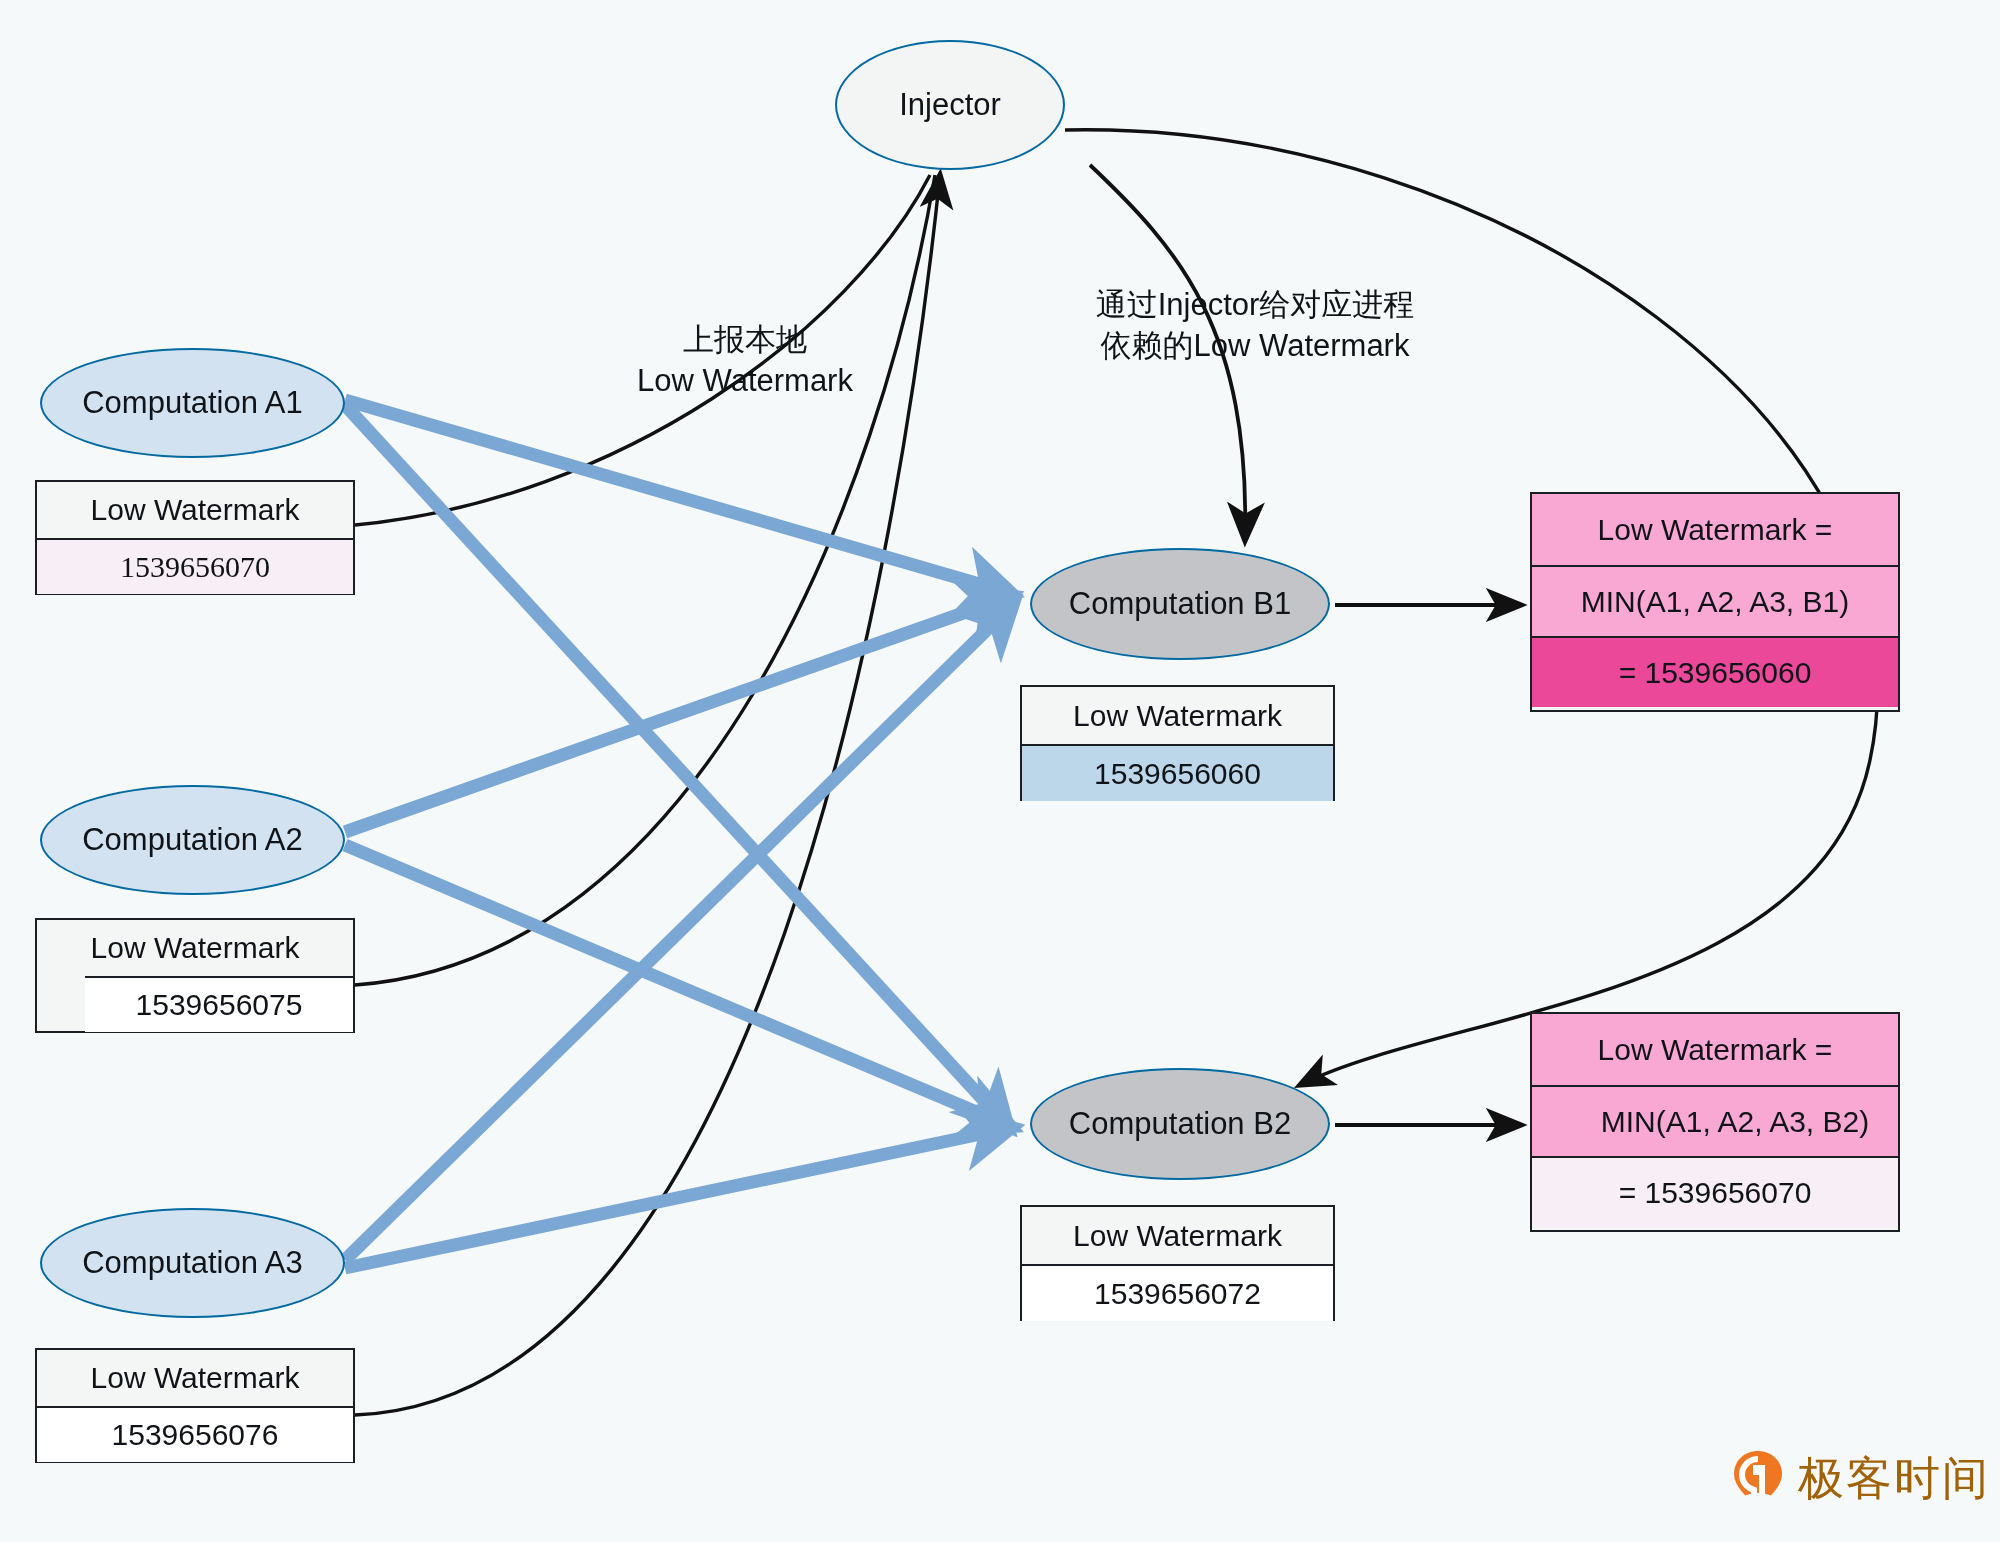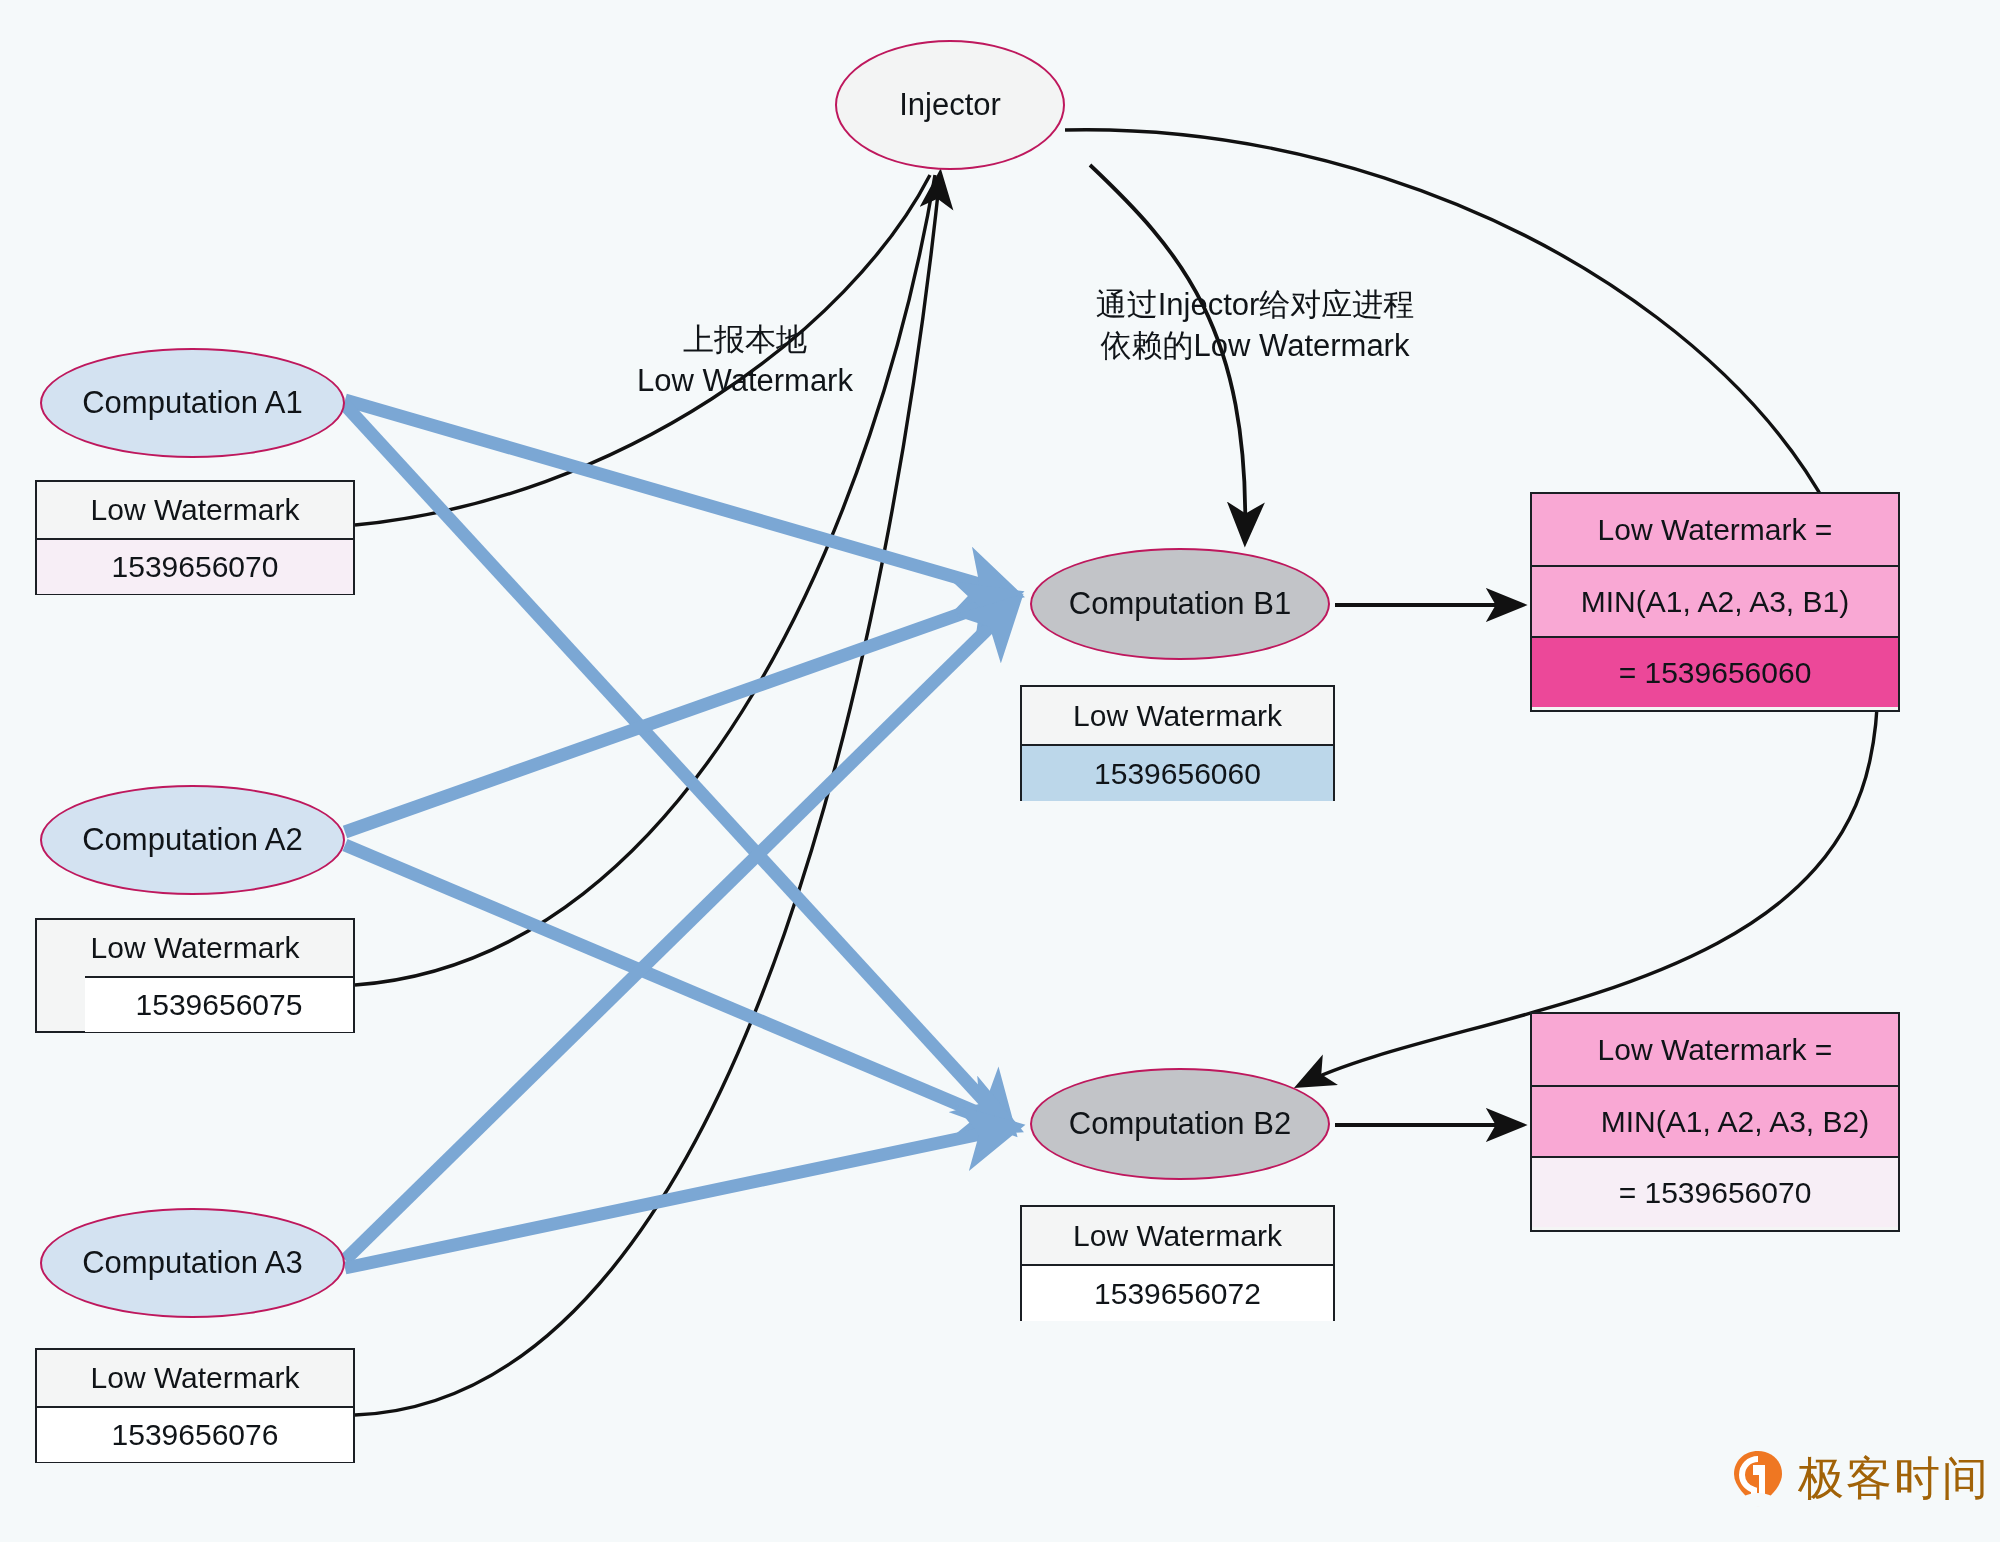--- a/index.html
+++ b/index.html
@@ -21,21 +21,21 @@
     top: 0;
     width: 2000px;
     height: 1542px;
     overflow: visible;
   }
   .node-ellipse {
     position: absolute;
     display: flex;
     align-items: center;
     justify-content: center;
-    border: 2px solid #be185d;
+    border: 2px solid #0369a1;
     border-radius: 50%;
     box-sizing: border-box;
     font-size: 31px;
     color: #101418;
     white-space: nowrap;
     z-index: 5;
   }
   .ellipse-a { background: #d3e2f1; }
   .ellipse-b { background: #c2c4c8; }
   .ellipse-injector { background: #f3f4f4; }
@@ -152,21 +152,21 @@
   <div class="caption" style="left:1045px; top:285px; width:420px;">
     <div>通过Injector给对应进程</div>
     <div>依赖的Low Watermark</div>
   </div>
 
   <div class="node-ellipse ellipse-a" style="left:40px; top:348px; width:305px; height:110px;">
     <span>Computation A1</span>
   </div>
   <div class="table" style="left:35px; top:480px; width:320px; height:115px;">
     <div class="trow bg-head" style="height:56px;">Low Watermark</div>
-    <div class="trow bg-pink" style="height:56px;">1539656070</div>
+    <div class="trow bg-pink" style="height:56px;font-family:Liberation Serif, serif;">1539656070</div>
   </div>
 
   <div class="node-ellipse ellipse-a" style="left:40px; top:785px; width:305px; height:110px;">
     <span>Computation A2</span>
   </div>
   <div class="table" style="left:35px; top:918px; width:320px; height:115px;">
     <div class="trow bg-head" style="height:56px;">Low Watermark</div>
     <div class="trow bg-white" style="height:56px;margin-left:48px;">1539656075</div>
   </div>
 

